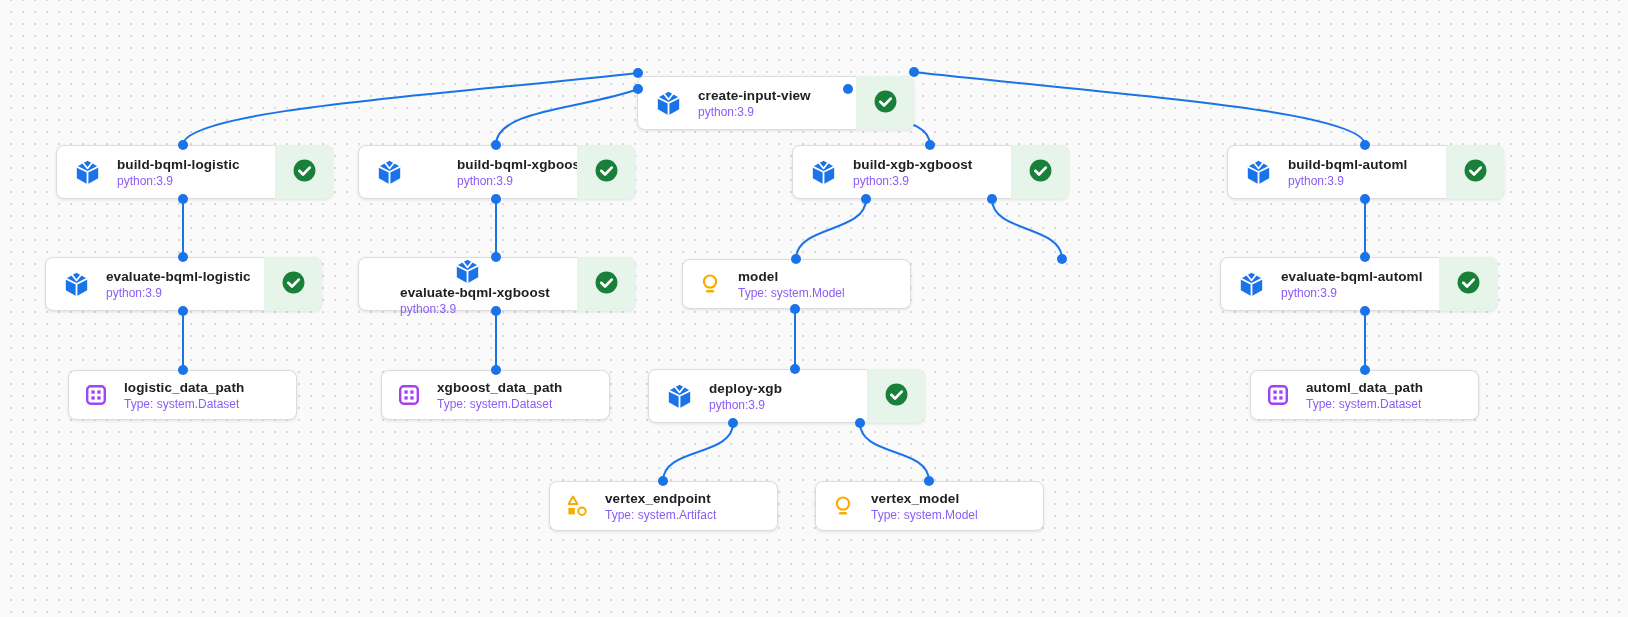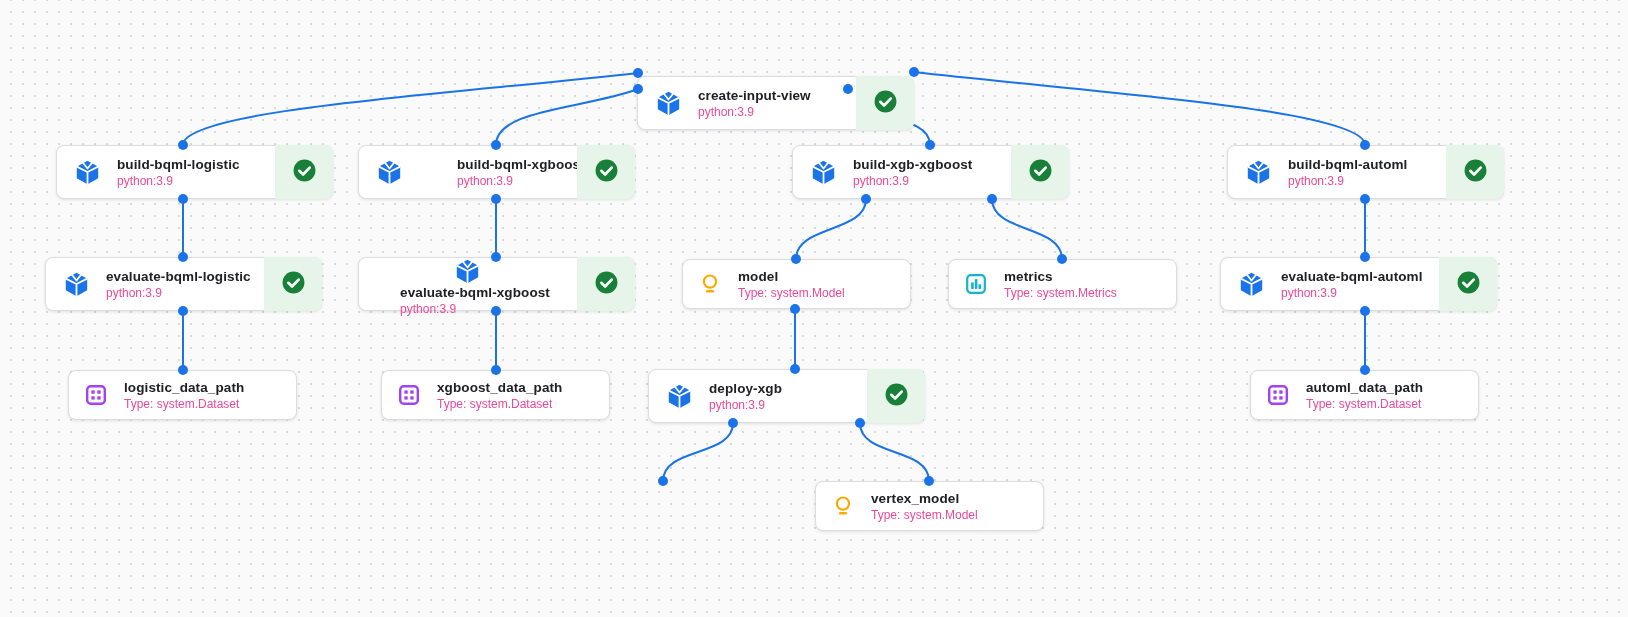--- a/index.html
+++ b/index.html
@@ -36,21 +36,21 @@
   }
   .node.execution { padding-left:17px; padding-right:60px; }
   .node.artifact  { padding-left:15px; }
 
   .nicon { display:flex; align-items:center; margin-right:16px; flex:none; }
   .execution .nicon svg { width:27px; height:27px; }
   .artifact  .nicon svg { width:24px; height:24px; }
 
   .ntext { display:flex; flex-direction:column; gap:2px; min-width:0; }
   .ntitle { font-size:13.5px; font-weight:bold; color:#202124; white-space:nowrap; letter-spacing:.1px; }
-  .nsub   { font-size:12px; color:#ec4899; white-space:nowrap; }
+  .nsub   { font-size:12px; color:#8b5cf6; white-space:nowrap; }
 
   .nstatus {
     position:absolute; right:-1px; top:-1px; bottom:-1px;
     width:58px;
     background:#e6f4ea;
     border-radius:0 8px 8px 0;
     display:flex; align-items:center; justify-content:center;
   }
   .nstatus svg { width:25px; height:25px; }
 </style>
@@ -238,34 +238,20 @@
         <svg viewBox="0 0 24 24" fill="none">
           <circle cx="12" cy="9.6" r="6.1" stroke="#f9ab00" stroke-width="2.2"></circle>
           <path d="M9.2 19.2 H14.8" stroke="#f9ab00" stroke-width="2.6" stroke-linecap="round"></path>
         </svg>
       </span>
       <span class="ntext">
         <span class="ntitle">model</span>
         <span class="nsub">Type: system.Model</span>
       </span>
     </div>
-    <div class="node artifact" style="left: 948px; top: 259px; width: 229px; height: 50px;">
-      <span class="nicon">
-        <svg viewBox="0 0 24 24">
-          <rect x="3.2" y="3.2" width="17.6" height="17.6" rx="3.5" fill="none" stroke="#12b5cb" stroke-width="2.2"></rect>
-          <rect x="7.1" y="10.4" width="2.6" height="6.5" fill="#12b5cb"></rect>
-          <rect x="10.8" y="7.1" width="2.6" height="9.8" fill="#12b5cb"></rect>
-          <rect x="14.5" y="12.3" width="2.6" height="4.6" fill="#12b5cb"></rect>
-        </svg>
-      </span>
-      <span class="ntext">
-        <span class="ntitle">metrics</span>
-        <span class="nsub">Type: system.Metrics</span>
-      </span>
-    </div>
     <div class="node execution" style="left: 1220px; top: 257px; width: 277px; height: 54px;">
       <span class="nicon">
         <svg viewBox="0 0 24 24">
           <polygon points="12,1.5 21.5,6.8 21.5,17.2 12,22.5 2.5,17.2 2.5,6.8" fill="#1a73e8"></polygon>
           <path d="M12 11.6 L12 22.5 M12 11.6 L2.5 6.8 M12 11.6 L21.5 6.8 M7.6 2.9 L12 8.4 L16.4 2.9" stroke="#ffffff" stroke-width="1.6" fill="none" stroke-linejoin="round"></path>
         </svg>
       </span>
       <span class="ntext">
         <span class="ntitle">evaluate-bqml-automl</span>
         <span class="nsub">python:3.9</span>
@@ -333,20 +319,33 @@
           <rect x="13.3" y="7.4" width="3.3" height="3.3" fill="#a142f4"></rect>
           <rect x="7.4" y="13.3" width="3.3" height="3.3" fill="#a142f4"></rect>
           <rect x="13.3" y="13.3" width="3.3" height="3.3" fill="#a142f4"></rect>
         </svg>
       </span>
       <span class="ntext">
         <span class="ntitle">automl_data_path</span>
         <span class="nsub">Type: system.Dataset</span>
       </span>
     </div>
+    <div class="node artifact" style="left: 549px; top: 481px; width: 229px; height: 50px;">
+      <span class="nicon">
+        <svg viewBox="0 0 24 24">
+          <polygon points="8,2.6 12.4,9.9 3.6,9.9" fill="none" stroke="#f9ab00" stroke-width="2" stroke-linejoin="round"></polygon>
+          <rect x="3.4" y="14" width="6.4" height="6.4" fill="#f9ab00"></rect>
+          <circle cx="17" cy="17.2" r="3.7" fill="none" stroke="#f9ab00" stroke-width="2"></circle>
+        </svg>
+      </span>
+      <span class="ntext">
+        <span class="ntitle">vertex_endpoint</span>
+        <span class="nsub">Type: system.Artifact</span>
+      </span>
+    </div>
     <div class="node artifact" style="left: 815px; top: 481px; width: 229px; height: 50px;">
       <span class="nicon">
         <svg viewBox="0 0 24 24" fill="none">
           <circle cx="12" cy="9.6" r="6.1" stroke="#f9ab00" stroke-width="2.2"></circle>
           <path d="M9.2 19.2 H14.8" stroke="#f9ab00" stroke-width="2.6" stroke-linecap="round"></path>
         </svg>
       </span>
       <span class="ntext">
         <span class="ntitle">vertex_model</span>
         <span class="nsub">Type: system.Model</span>

